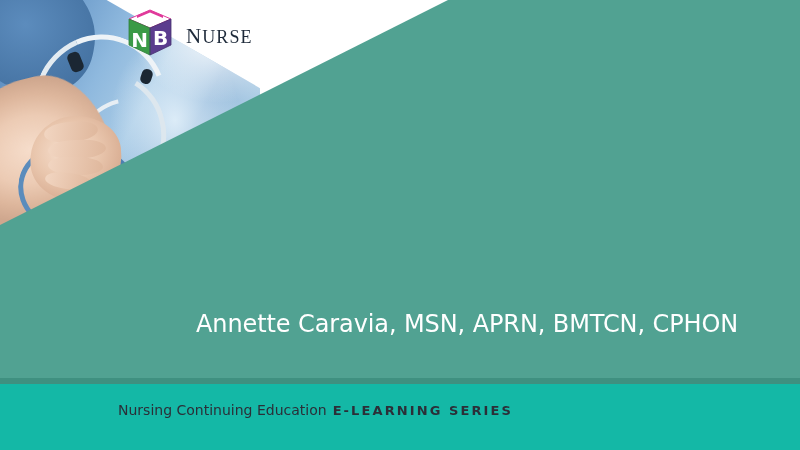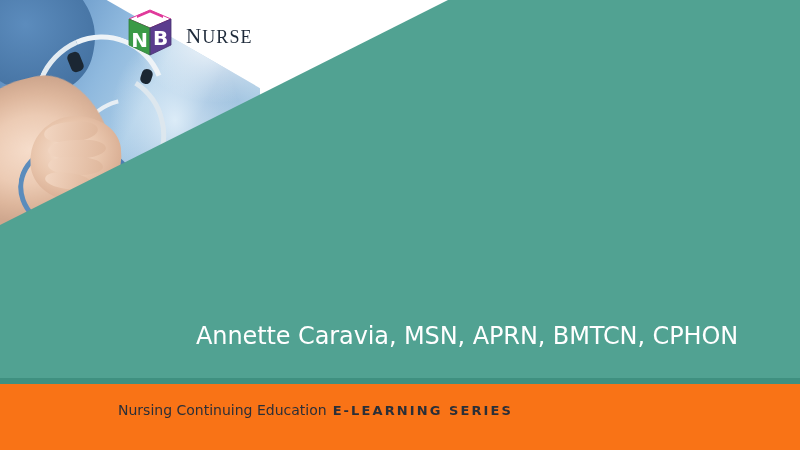--- a/index.html
+++ b/index.html
@@ -184,31 +184,30 @@
   .author {
     position: absolute;
     left: 196px;
     top: 310px;
     width: 560px;
     color: #ffffff;
     font-family: "DejaVu Sans", sans-serif;
     font-weight: 400;
     font-size: 24px;
     letter-spacing: -.1px;
-    margin-top: 12px;
   }
 
   
   .footer {
     position: absolute;
     left: 0;
     top: 384px;
     width: 800px;
     height: 66px;
-    background: #f97316;
+    background: #14b8a6;
   }
   .footer-text {
     position: absolute;
     left: 118px;
     top: 18px;
     white-space: nowrap;
     color: #2b2f38;
     font-family: "DejaVu Sans", sans-serif;
     font-size: 14px;
   }

